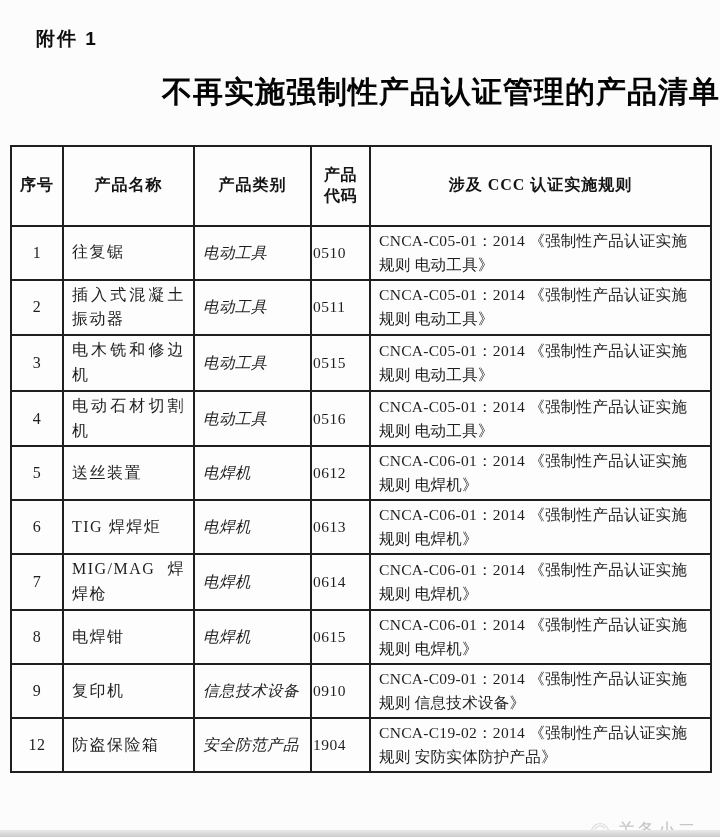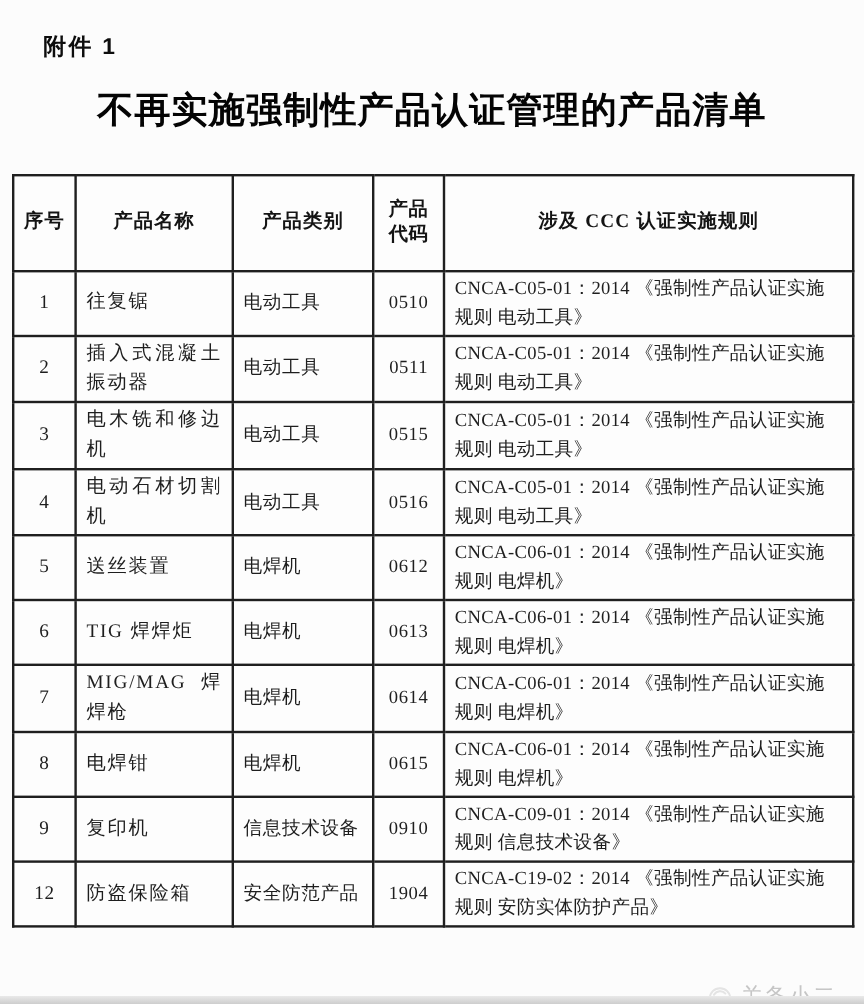--- a/index.html
+++ b/index.html
@@ -24,21 +24,21 @@
     color: #0d0d0d;
     letter-spacing: 2px;
     margin-top: 16px;
   }
 
   .doc-title {
     position: absolute;
     top: 72px;
     left: 0;
     width: 720px;
-    text-align: center;
+    text-align: right;
     font-family: "Liberation Sans", "DejaVu Sans", sans-serif;
     font-weight: 800;
     font-size: 30px;
     letter-spacing: 1px;
     color: #040404;
     white-space: nowrap;
   }
 
   table.product-table {
     position: absolute;
@@ -79,23 +79,23 @@
     padding: 2px 8px;
     letter-spacing: 1.5px;
     line-height: 1.55;
     text-align: justify;
   }
   td.cell-category {
     font-size: 15.5px;
     padding: 2px 8px;
     letter-spacing: 0.5px;
     line-height: 1.55;
+    font-style: italic;
   }
   td.cell-code {
-    text-align: center;
     font-size: 15.5px;
     letter-spacing: 0.5px;
   }
   td.cell-rule {
     font-size: 15.5px;
     padding: 2px 8px;
     letter-spacing: 0.3px;
     line-height: 1.55;
   }
 

